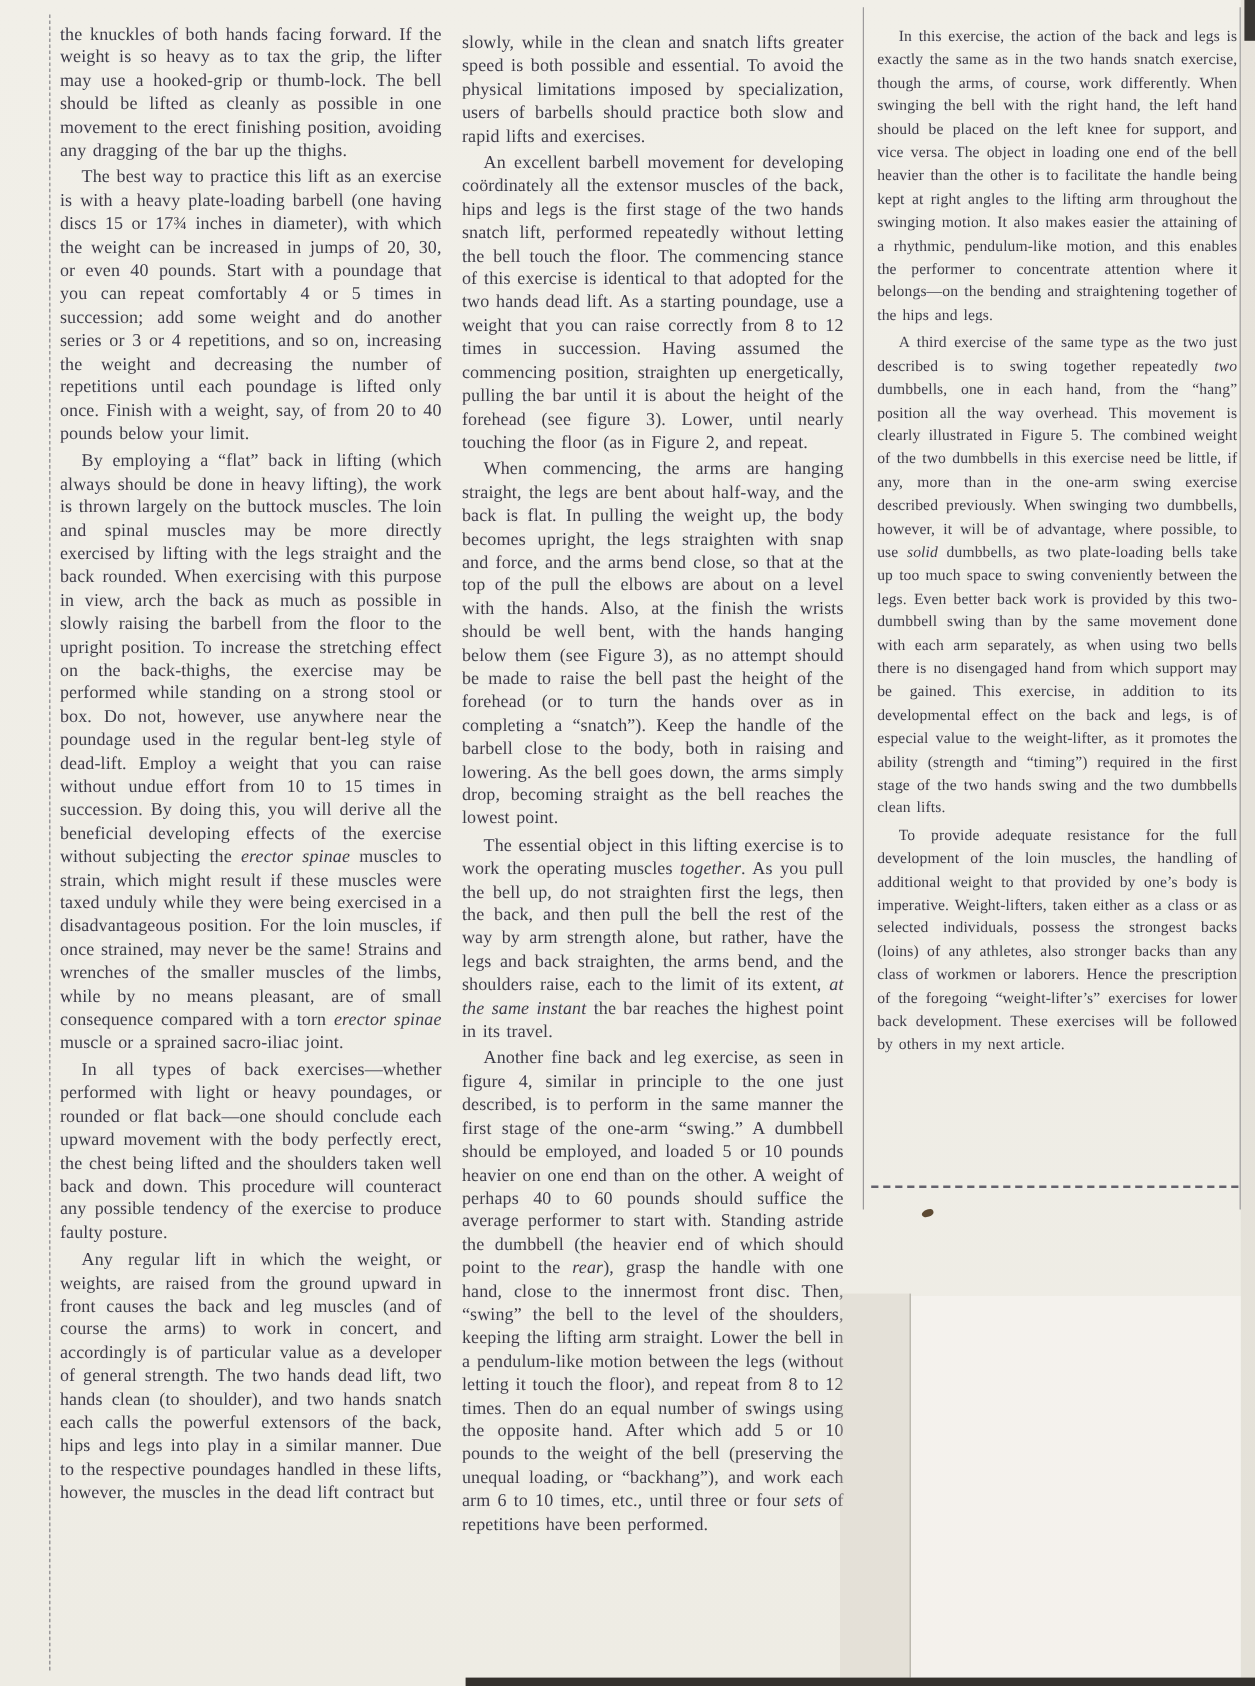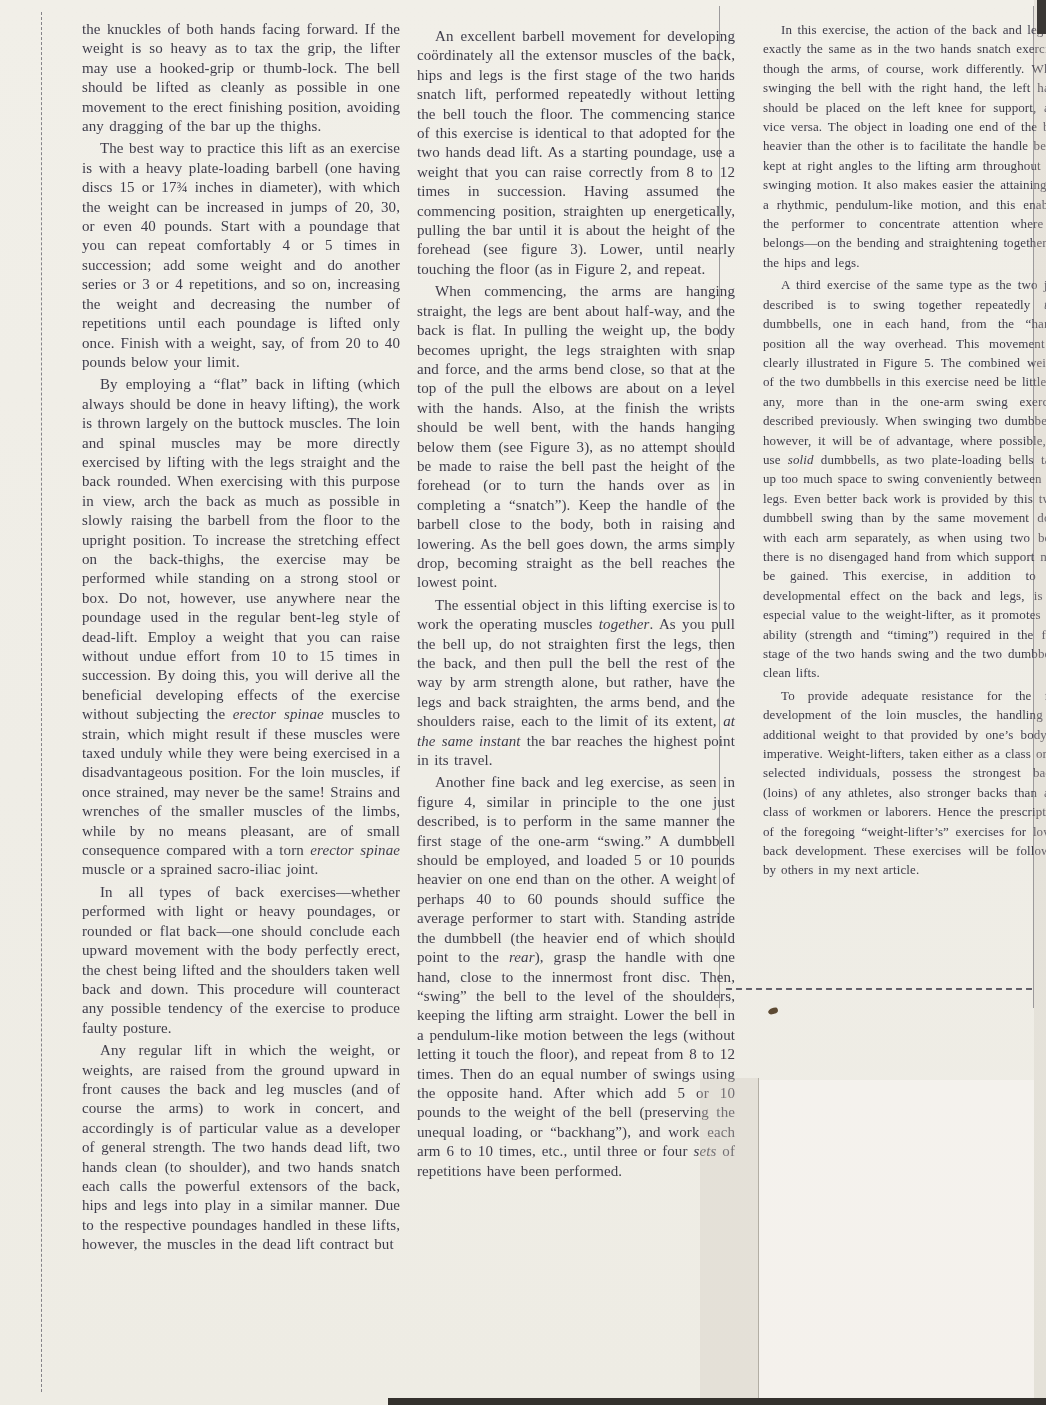--- a/index.html
+++ b/index.html
@@ -15,21 +15,20 @@
     background: linear-gradient(180deg, #f1efe8 0%, #efede6 55%, #eeece4 100%);
   }
   .text-column {
     position: absolute;
     text-align: justify;
     color: #3e3c4a;
     font-size: 15px;
     line-height: 19.4px;
     letter-spacing: 0.1px;
     word-spacing: 1.5px;
-    margin-left: 32px;
   }
   .para { margin: 0 0 3px 0; }
   .para.indent { text-indent: 18px; }
   .para i { }
 
   #col1 { left: 50px;  top: 20px; width: 318px; }
   #col2 { left: 385px; top: 27px; width: 318px; }
   #col3 { left: 731px; top: 20px; width: 300px; font-size: 13px; }
 
   .vrule {
@@ -87,20 +86,21 @@
   <div id="rule-bottom-c3"></div>
 
   <div id="col1" class="text-column">
       <p class="para"><span>the knuckles of both hands facing forward. If the weight is so heavy as to tax the grip, the lifter may use a hooked-grip or thumb-lock. The bell should be lifted as cleanly as possible in one movement to the erect finishing position, avoiding any dragging of the bar up the thighs.</span></p>
       <p class="para indent"><span>The best way to practice this lift as an exercise is with a heavy plate-loading barbell (one having discs 15 or 17¾ inches in diameter), with which the weight can be increased in jumps of 20, 30, or even 40 pounds. Start with a poundage that you can repeat comfortably 4 or 5 times in succession; add some weight and do another series or 3 or 4 repetitions, and so on, increasing the weight and decreasing the number of repetitions until each poundage is lifted only once. Finish with a weight, say, of from 20 to 40 pounds below your limit.</span></p>
       <p class="para indent"><span>By employing a “flat” back in lifting (which always should be done in heavy lifting), the work is thrown largely on the buttock muscles. The loin and spinal muscles may be more directly exercised by lifting with the legs straight and the back rounded. When exercising with this purpose in view, arch the back as much as possible in slowly raising the barbell from the floor to the upright position. To increase the stretching effect on the back-thighs, the exercise may be performed while standing on a strong stool or box. Do not, however, use anywhere near the poundage used in the regular bent-leg style of dead-lift. Employ a weight that you can raise without undue effort from 10 to 15 times in succession. By doing this, you will derive all the beneficial developing effects of the exercise without subjecting the </span><i>erector spinae</i><span> muscles to strain, which might result if these muscles were taxed unduly while they were being exercised in a disadvantageous position. For the loin muscles, if once strained, may never be the same! Strains and wrenches of the smaller muscles of the limbs, while by no means pleasant, are of small consequence compared with a torn </span><i>erector spinae</i><span> muscle or a sprained sacro-iliac joint.</span></p>
       <p class="para indent"><span>In all types of back exercises—whether performed with light or heavy poundages, or rounded or flat back—one should conclude each upward movement with the body perfectly erect, the chest being lifted and the shoulders taken well back and down. This procedure will counteract any possible tendency of the exercise to produce faulty posture.</span></p>
       <p class="para indent"><span>Any regular lift in which the weight, or weights, are raised from the ground upward in front causes the back and leg muscles (and of course the arms) to work in concert, and accordingly is of particular value as a developer of general strength. The two hands dead lift, two hands clean (to shoulder), and two hands snatch each calls the powerful extensors of the back, hips and legs into play in a similar manner. Due to the respective poundages handled in these lifts, however, the muscles in the dead lift contract but</span></p>
     </div>
   <div id="col2" class="text-column">
+      <p class="para"><span>slowly, while in the clean and snatch lifts greater speed is both possible and essential. To avoid the physical limitations imposed by specialization, users of barbells should practice both slow and rapid lifts and exercises.</span></p>
       <p class="para indent"><span>An excellent barbell movement for developing coördinately all the extensor muscles of the back, hips and legs is the first stage of the two hands snatch lift, performed repeatedly without letting the bell touch the floor. The commencing stance of this exercise is identical to that adopted for the two hands dead lift. As a starting poundage, use a weight that you can raise correctly from 8 to 12 times in succession. Having assumed the commencing position, straighten up energetically, pulling the bar until it is about the height of the forehead (see figure 3). Lower, until nearly touching the floor (as in Figure 2, and repeat.</span></p>
       <p class="para indent"><span>When commencing, the arms are hanging straight, the legs are bent about half-way, and the back is flat. In pulling the weight up, the body becomes upright, the legs straighten with snap and force, and the arms bend close, so that at the top of the pull the elbows are about on a level with the hands. Also, at the finish the wrists should be well bent, with the hands hanging below them (see Figure 3), as no attempt should be made to raise the bell past the height of the forehead (or to turn the hands over as in completing a “snatch”). Keep the handle of the barbell close to the body, both in raising and lowering. As the bell goes down, the arms simply drop, becoming straight as the bell reaches the lowest point.</span></p>
       <p class="para indent"><span>The essential object in this lifting exercise is to work the operating muscles </span><i>together</i><span>. As you pull the bell up, do not straighten first the legs, then the back, and then pull the bell the rest of the way by arm strength alone, but rather, have the legs and back straighten, the arms bend, and the shoulders raise, each to the limit of its extent, </span><i>at the same instant</i><span> the bar reaches the highest point in its travel.</span></p>
       <p class="para indent"><span>Another fine back and leg exercise, as seen in figure 4, similar in principle to the one just described, is to perform in the same manner the first stage of the one-arm “swing.” A dumbbell should be employed, and loaded 5 or 10 pounds heavier on one end than on the other. A weight of perhaps 40 to 60 pounds should suffice the average performer to start with. Standing astride the dumbbell (the heavier end of which should point to the </span><i>rear</i><span>), grasp the handle with one hand, close to the innermost front disc. Then, “swing” the bell to the level of the shoulders, keeping the lifting arm straight. Lower the bell in a pendulum-like motion between the legs (without letting it touch the floor), and repeat from 8 to 12 times. Then do an equal number of swings using the opposite hand. After which add 5 or 10 pounds to the weight of the bell (preserving the unequal loading, or “backhang”), and work each arm 6 to 10 times, etc., until three or four </span><i>sets</i><span> of repetitions have been performed.</span></p>
     </div>
   <div id="col3" class="text-column">
       <p class="para indent"><span>In this exercise, the action of the back and legs is exactly the same as in the two hands snatch exercise, though the arms, of course, work differently. When swinging the bell with the right hand, the left hand should be placed on the left knee for support, and vice versa. The object in loading one end of the bell heavier than the other is to facilitate the handle being kept at right angles to the lifting arm throughout the swinging motion. It also makes easier the attaining of a rhythmic, pendulum-like motion, and this enables the performer to concentrate attention where it belongs—on the bending and straightening together of the hips and legs.</span></p>
       <p class="para indent"><span>A third exercise of the same type as the two just described is to swing together repeatedly </span><i>two</i><span> dumbbells, one in each hand, from the “hang” position all the way overhead. This movement is clearly illustrated in Figure 5. The combined weight of the two dumbbells in this exercise need be little, if any, more than in the one-arm swing exercise described previously. When swinging two dumbbells, however, it will be of advantage, where possible, to use </span><i>solid</i><span> dumbbells, as two plate-loading bells take up too much space to swing conveniently between the legs. Even better back work is provided by this two-dumbbell swing than by the same movement done with each arm separately, as when using two bells there is no disengaged hand from which support may be gained. This exercise, in addition to its developmental effect on the back and legs, is of especial value to the weight-lifter, as it promotes the ability (strength and “timing”) required in the first stage of the two hands swing and the two dumbbells clean lifts.</span></p>
       <p class="para indent"><span>To provide adequate resistance for the full development of the loin muscles, the handling of additional weight to that provided by one’s body is imperative. Weight-lifters, taken either as a class or as selected individuals, possess the strongest backs (loins) of any athletes, also stronger backs than any class of workmen or laborers. Hence the prescription of the foregoing “weight-lifter’s” exercises for lower back development. These exercises will be followed by others in my next article.</span></p>
     </div>

